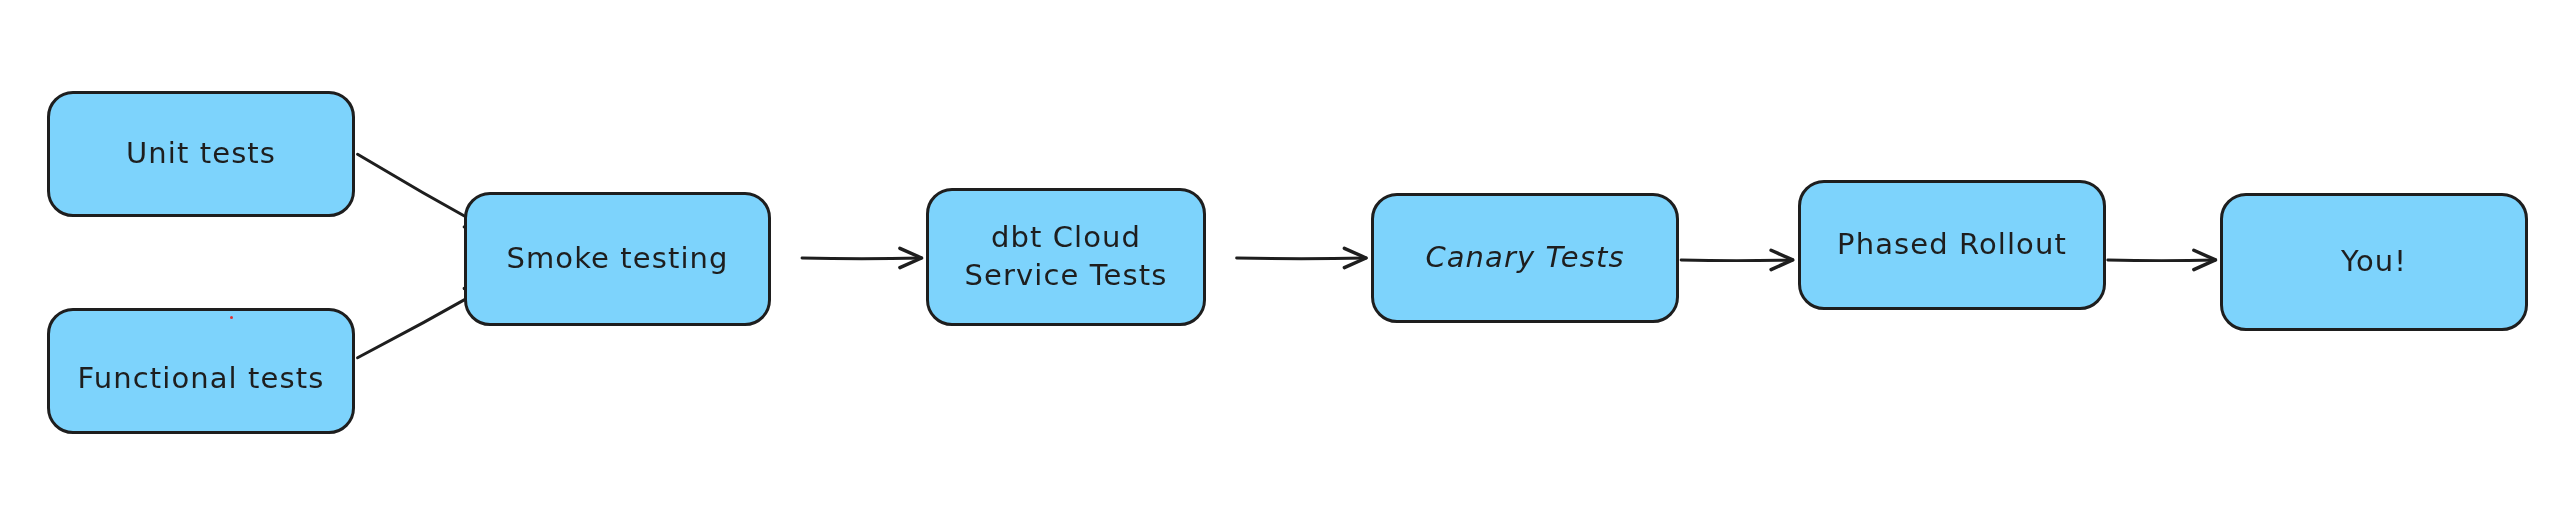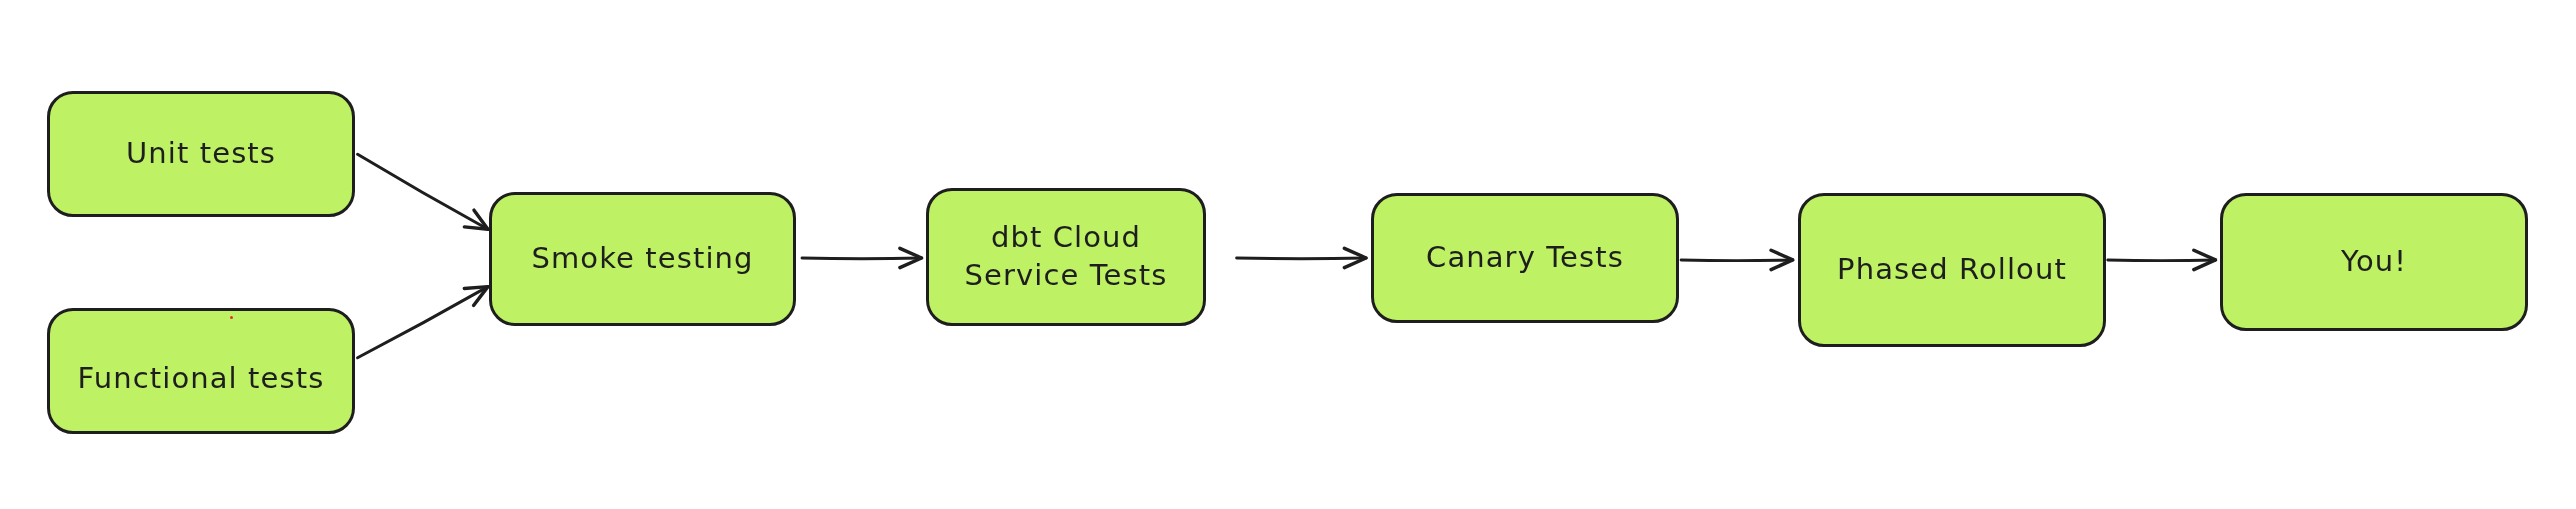--- a/index.html
+++ b/index.html
@@ -22,21 +22,21 @@
     position: absolute;
     left: 0;
     top: 0;
     width: 2576px;
     height: 510px;
     pointer-events: none;
   }
   .node {
     position: absolute;
     box-sizing: border-box;
-    background: #bef264;
+    background: #7dd3fc;
     border: 3px solid #1e1e1e;
     border-radius: 26px;
     display: flex;
     align-items: center;
     justify-content: center;
     text-align: center;
   }
   .node-label {
     font-family: "DejaVu Sans", sans-serif;
     font-size: 29px;
@@ -87,31 +87,31 @@
       </g>
     </svg>
 
   <div id="node-layer">
       <div class="node" style="left: 47px; top: 91px; width: 308px; height: 126px; border-color: rgb(30, 30, 30);">
         <div class="node-label" style="color: rgb(30, 30, 30);">Unit tests</div>
       </div>
       <div class="node" style="left: 47px; top: 308px; width: 308px; height: 126px; border-color: rgb(30, 30, 30);">
         <div class="node-label" style="color: rgb(30, 30, 30); margin-top: 16px;">Functional tests</div>
       </div>
-      <div class="node" style="left: 489px; top: 192px; width: 307px; height: 134px; border-color: rgb(30, 30, 30);">
+      <div class="node" style="left: 464px; top: 192px; width: 307px; height: 134px; border-color: rgb(30, 30, 30);">
         <div class="node-label" style="color: rgb(30, 30, 30);">Smoke testing</div>
       </div>
       <div class="node" style="left: 926px; top: 188px; width: 280px; height: 138px; border-color: rgb(30, 30, 30);">
         <div class="node-label" style="color: rgb(30, 30, 30);">dbt Cloud
 Service Tests</div>
       </div>
       <div class="node" style="left: 1371px; top: 193px; width: 308px; height: 130px; border-color: rgb(30, 30, 30);">
-        <div class="node-label" style="color: rgb(30, 30, 30);">Canary Tests</div>
+        <div class="node-label" style="color: rgb(30, 30, 30); font-style: italic;">Canary Tests</div>
       </div>
-      <div class="node" style="left: 1798px; top: 193px; width: 308px; height: 154px; border-color: rgb(30, 30, 30);">
+      <div class="node" style="left: 1798px; top: 180px; width: 308px; height: 130px; border-color: rgb(30, 30, 30);">
         <div class="node-label" style="color: rgb(30, 30, 30);">Phased Rollout</div>
       </div>
       <div class="node" style="left: 2220px; top: 193px; width: 308px; height: 138px; border-color: rgb(30, 30, 30);">
         <div class="node-label" style="color: rgb(30, 30, 30);">You!</div>
       </div>
       <div class="artifact-dot" style="left: 230px; top: 316px;"></div>
     </div>
 
 </div>
 

